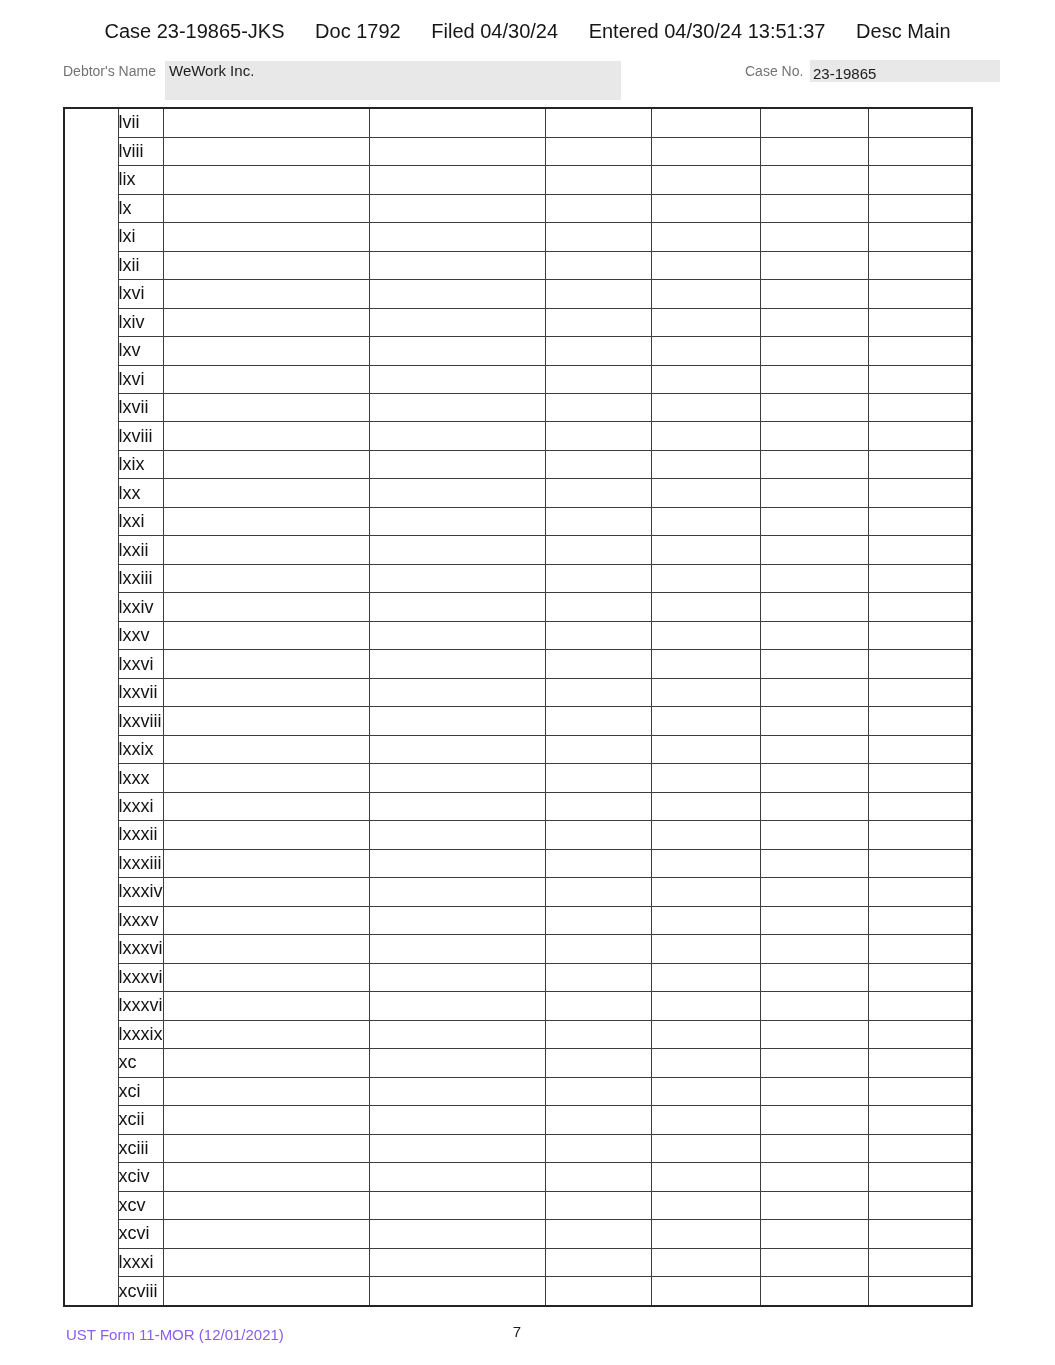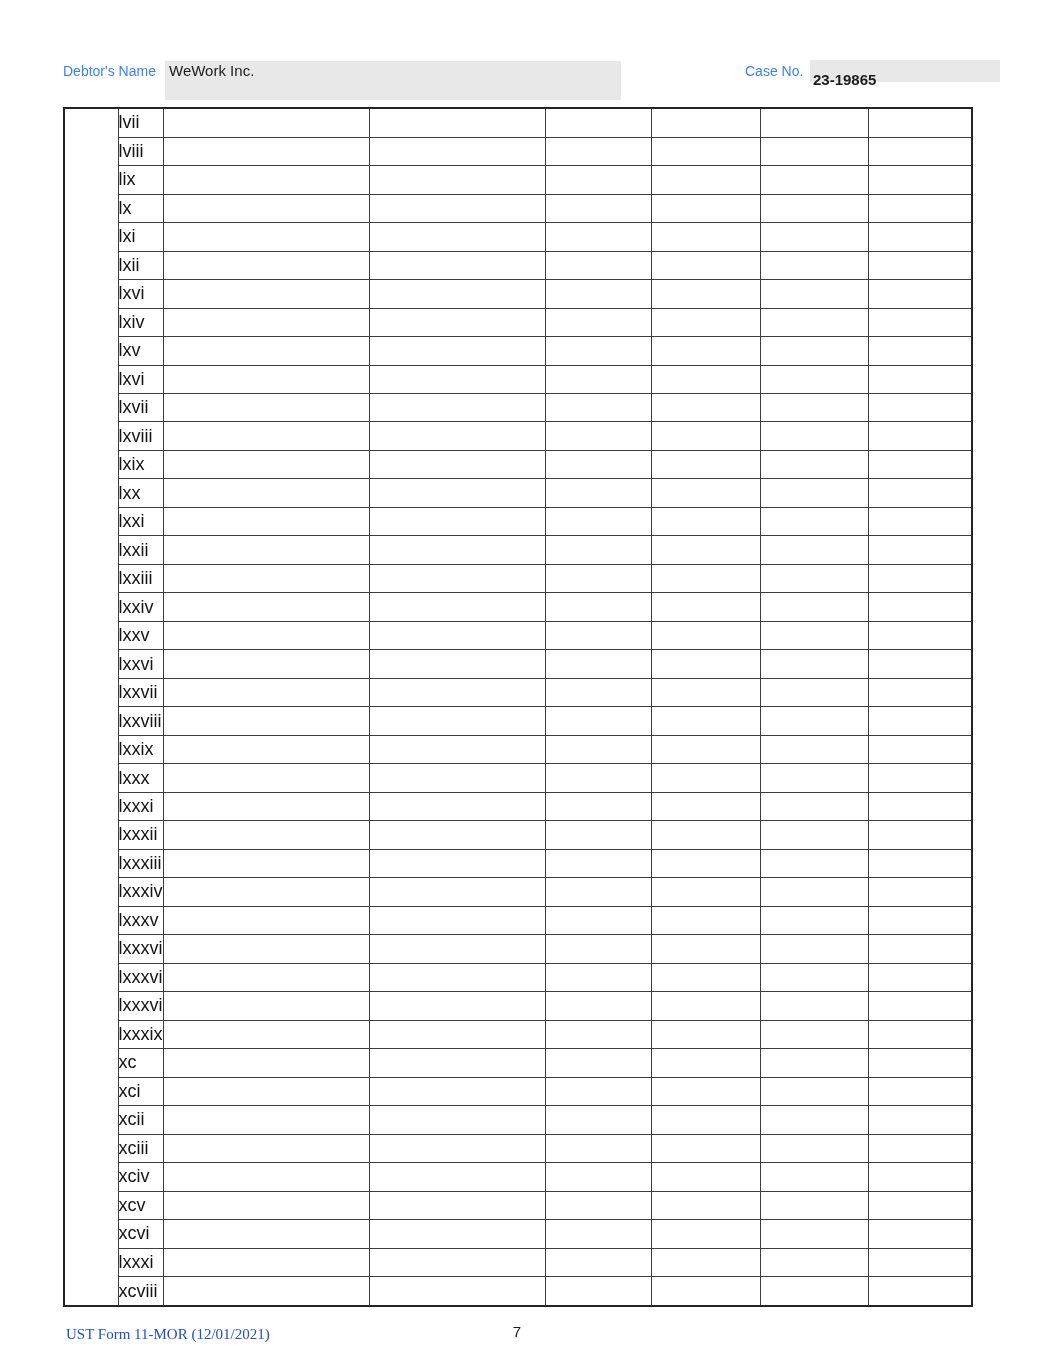--- a/index.html
+++ b/index.html
@@ -26,34 +26,34 @@
     color: #161616;
     white-space: nowrap;
   }
   .stamp .seg + .seg { margin-left: 25px; }
   .stamp .seg2 + .seg2 { margin-left: 40px; }
 
   
   .field-label {
     position: absolute;
     font-size: 14px;
-    color: #3b82f6;
+    color: #737373;
     white-space: nowrap;
   }
   .debtor-label { left: 63px; top: 63px; }
   .case-label   { left: 745px; top: 63px; }
   .field-box {
     position: absolute;
     background: var(--field-bg, #e8e8e8);
     font-size: 15px;
     color: #1b1b1b;
     white-space: nowrap;
   }
   .debtor-box { left: 165px; top: 61px; width: 456px; height: 39px; padding: 1px 0 0 4px; }
-  .case-box   { left: 810px; top: 60px; width: 190px; height: 22px; padding: 11px 0 0 3px; font-weight: bold; }
+  .case-box   { left: 810px; top: 60px; width: 190px; height: 22px; padding: 5px 0 0 3px; }
 
   
   table.grid {
     position: absolute;
     left: 63px;
     top: 107px;
     width: 908px;
     height: 1200px;
     border-collapse: collapse;
     table-layout: fixed;
@@ -72,40 +72,46 @@
     vertical-align: middle;
     margin-left: 16px;
   }
 
   
   .footer-form {
     position: absolute;
     left: 66px;
     top: 1326px;
     font-size: 15px;
-    color: #1d4ed8;
+    color: #8b5cf6;
     white-space: nowrap;
-    font-family: Liberation Serif, serif;
   }
   .footer-page {
     position: absolute;
     left: 63px;
     top: 1323px;
     width: 908px;
     text-align: center;
     font-size: 15px;
     color: #1b1b1b;
   }
 </style>
 </head>
 <body>
 
 <div class="page">
 
   <div class="stamp">
+    <div>
+      <span class="seg">Case 23-19865-JKS</span>
+      <span class="seg">Doc 1792</span>
+      <span class="seg">Filed 04/30/24</span>
+      <span class="seg">Entered 04/30/24 13:51:37</span>
+      <span class="seg">Desc Main</span>
+    </div>
   </div>
 
   <div class="field-label debtor-label">Debtor's Name</div>
   <div class="field-box debtor-box">
     <span>WeWork Inc.</span>
   </div>
 
   <div class="field-label case-label">Case No.</div>
   <div class="field-box case-box">
     <span>23-19865</span>

